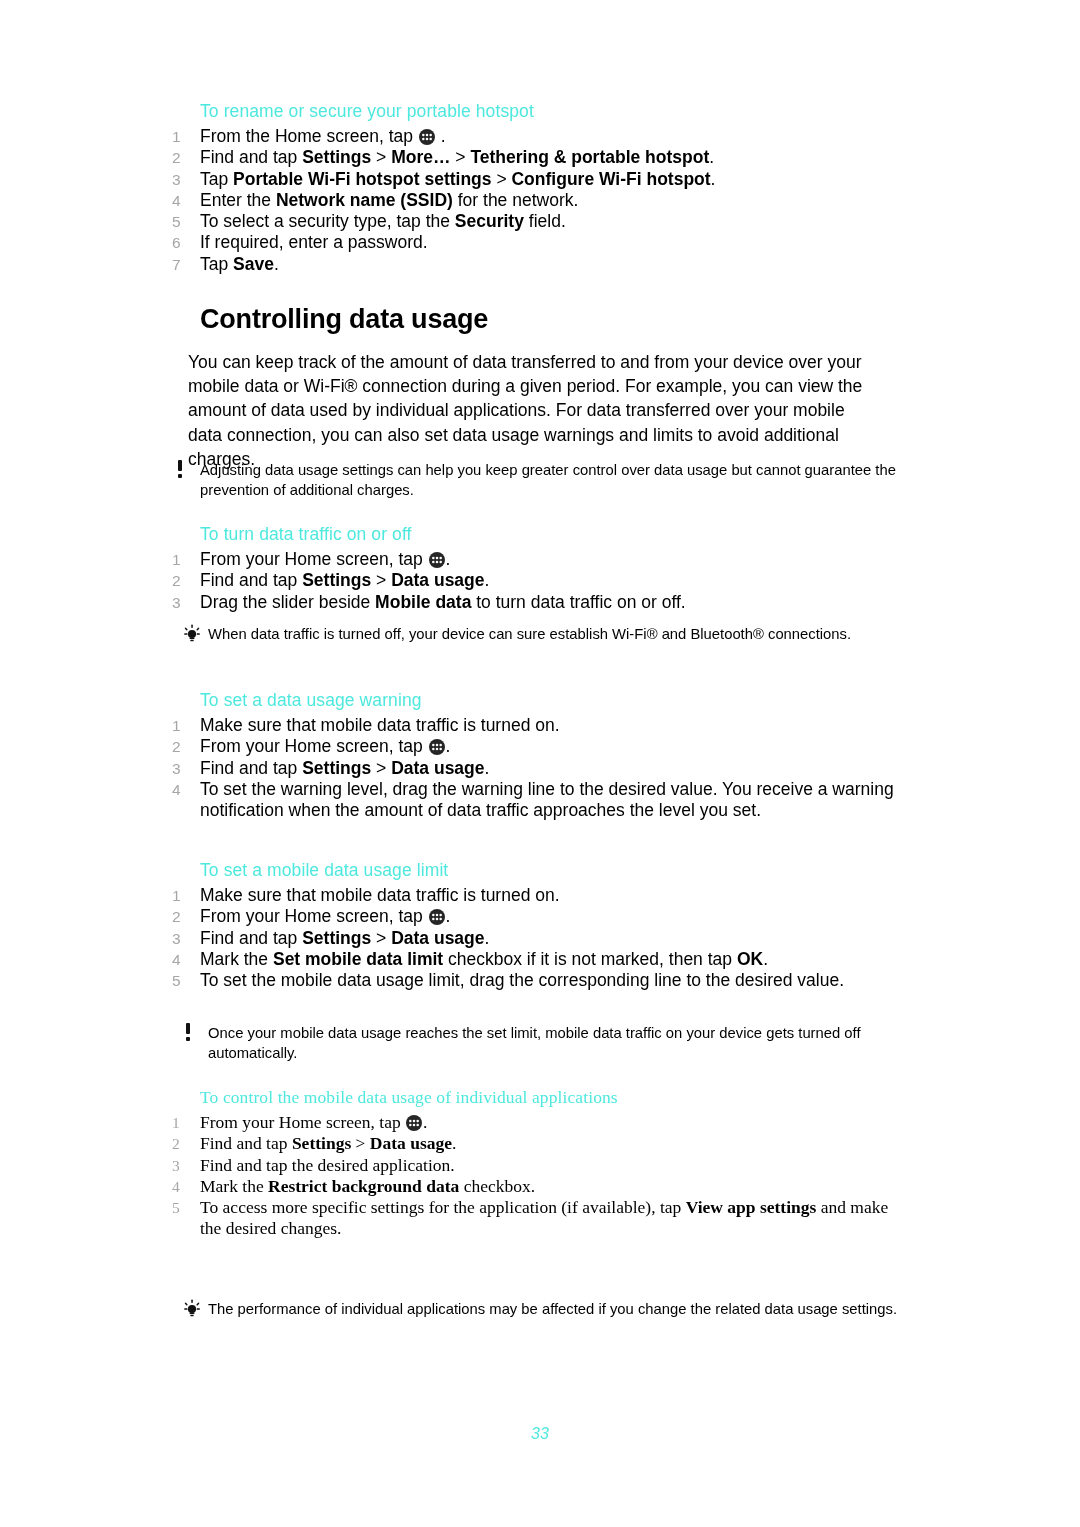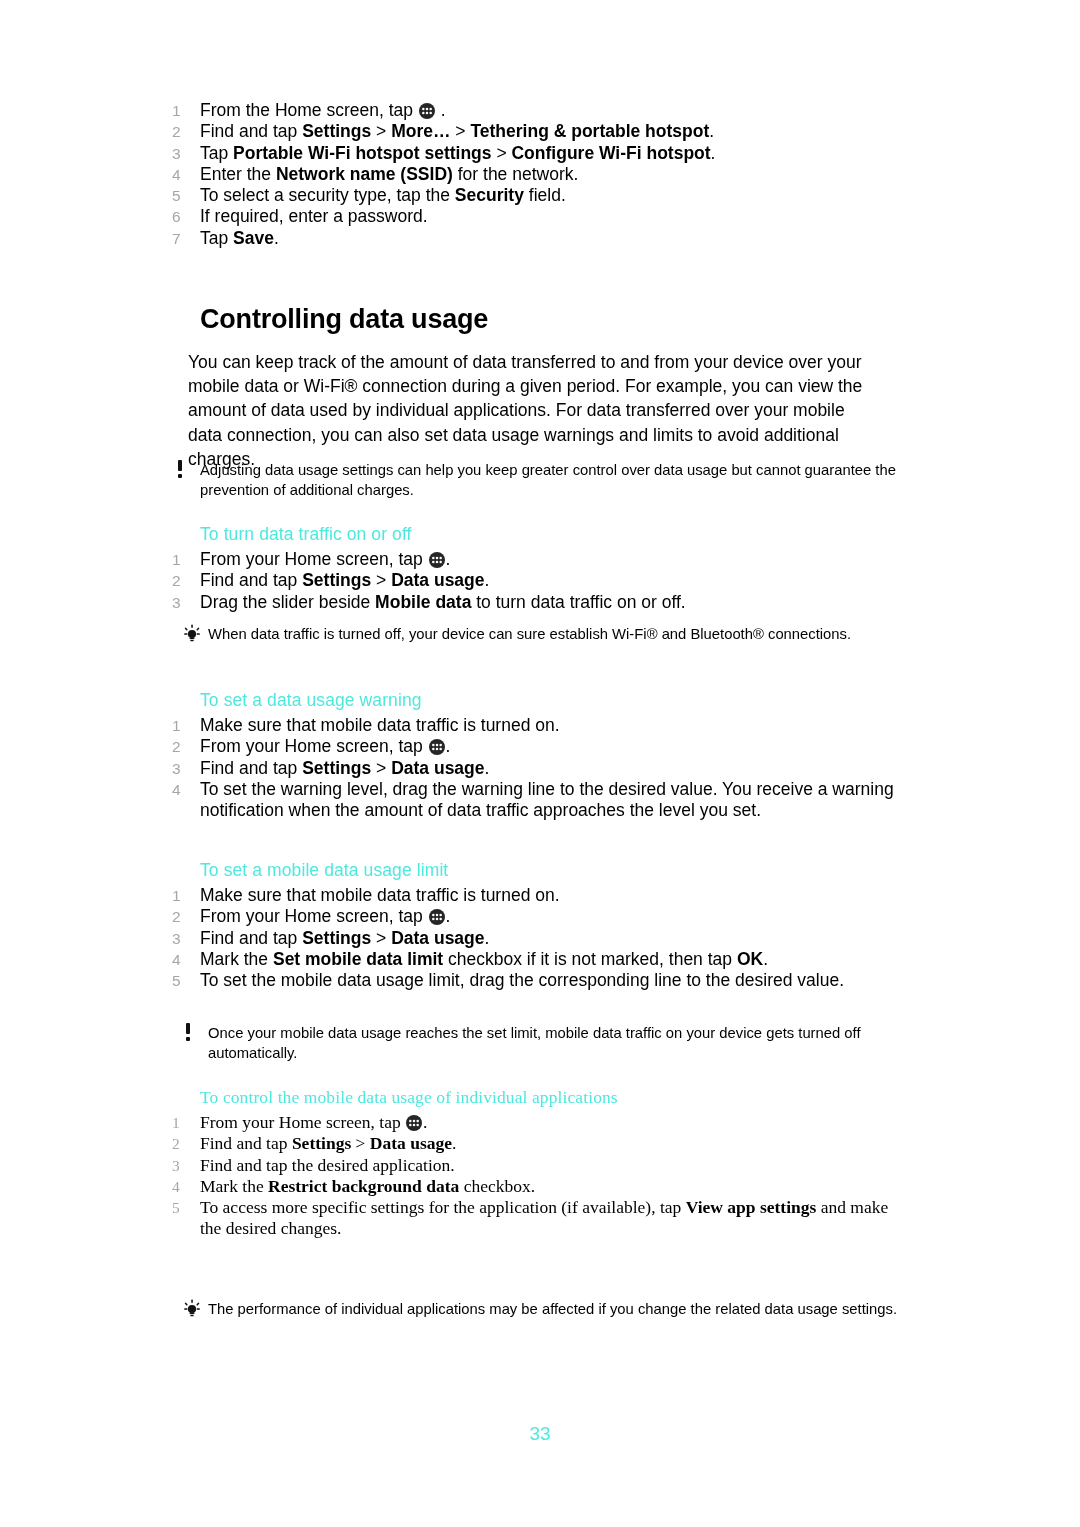--- a/index.html
+++ b/index.html
@@ -130,42 +130,44 @@
   }
 
   
   .page-number {
     position: absolute;
     left: 0;
     top: 1424px;
     width: 1080px;
     text-align: center;
     color: #4de8de;
-    font-size: 19px;
+    font-size: 16px;
     line-height: 20px;
+    font-style: italic;
   }
   .footer-note {
     position: absolute;
     left: 0;
     top: 1478px;
     width: 1080px;
     text-align: center;
     color: #8e8e8e;
     font-size: 14px;
     line-height: 18px;
   }
 
   .blk { position: absolute; left: 0; width: 730px; }
 </style>
 </head>
 <body>
 
 <div class="page">
 
   <div class="blk" style="left:172px; top:100px;">
+    <h3 class="sec-head">To rename or secure your portable hotspot</h3>
     <ol class="steps" id="steps-sec0">
         <li>
           <span class="num">1</span>
           <span class="txt">From the Home screen, tap <svg class="appdrawer" viewBox="0 0 16 16" width="16" height="16">
               <circle cx="8" cy="8" r="8" fill="#262626"></circle>
               <circle cx="4.3" cy="5.9" r="1.25" fill="#ffffff"></circle>
               <circle cx="8" cy="5.9" r="1.25" fill="#ffffff"></circle>
               <circle cx="11.7" cy="5.9" r="1.25" fill="#ffffff"></circle>
               <circle cx="4.3" cy="10.1" r="1.25" fill="#ffffff"></circle>
               <circle cx="8" cy="10.1" r="1.25" fill="#ffffff"></circle>

